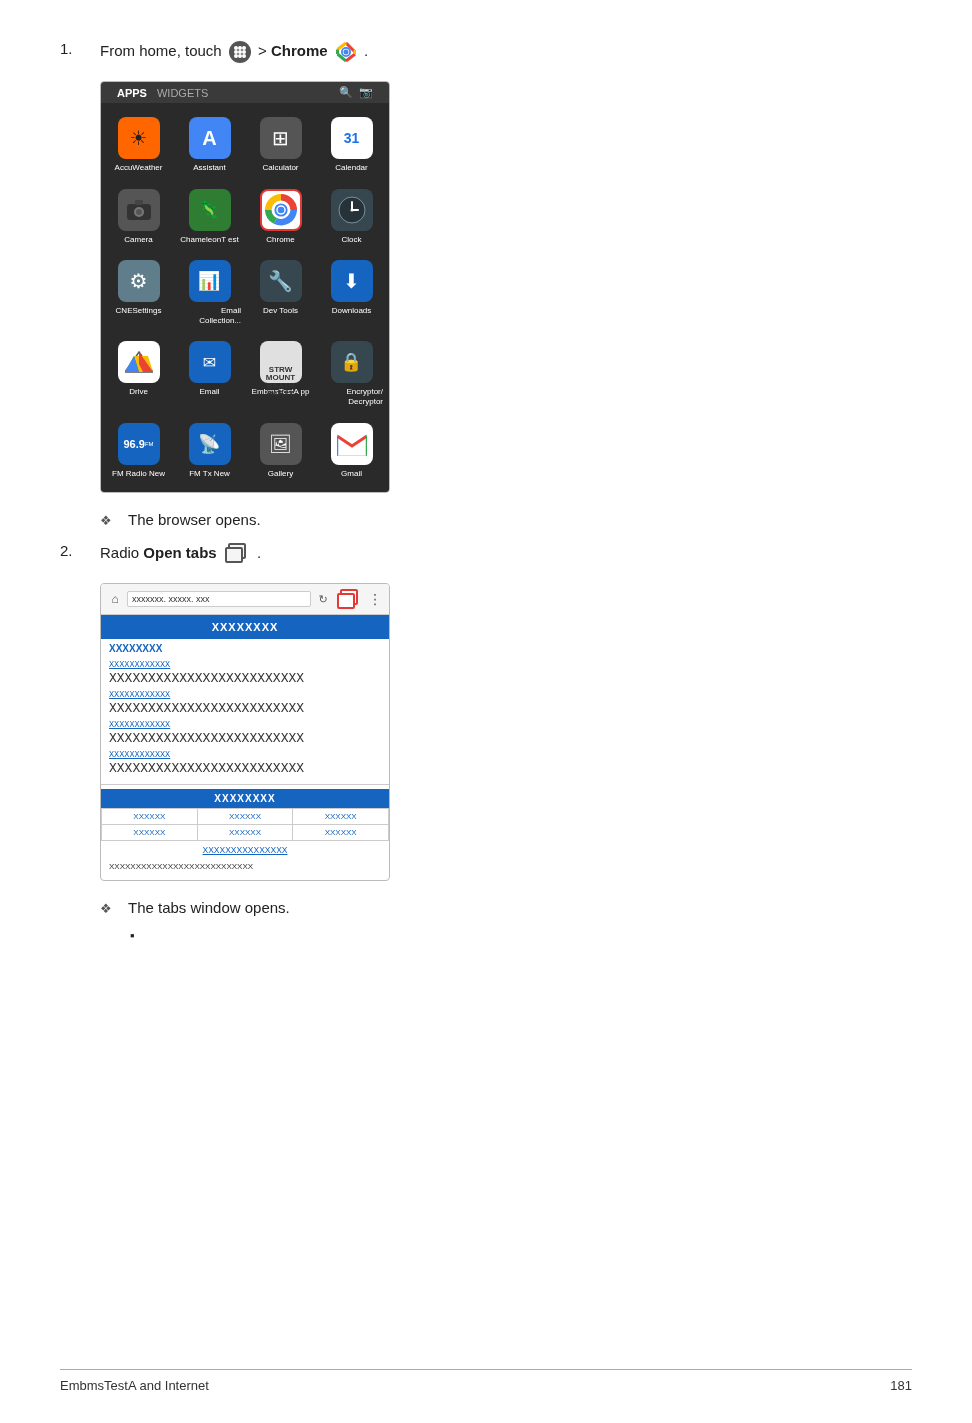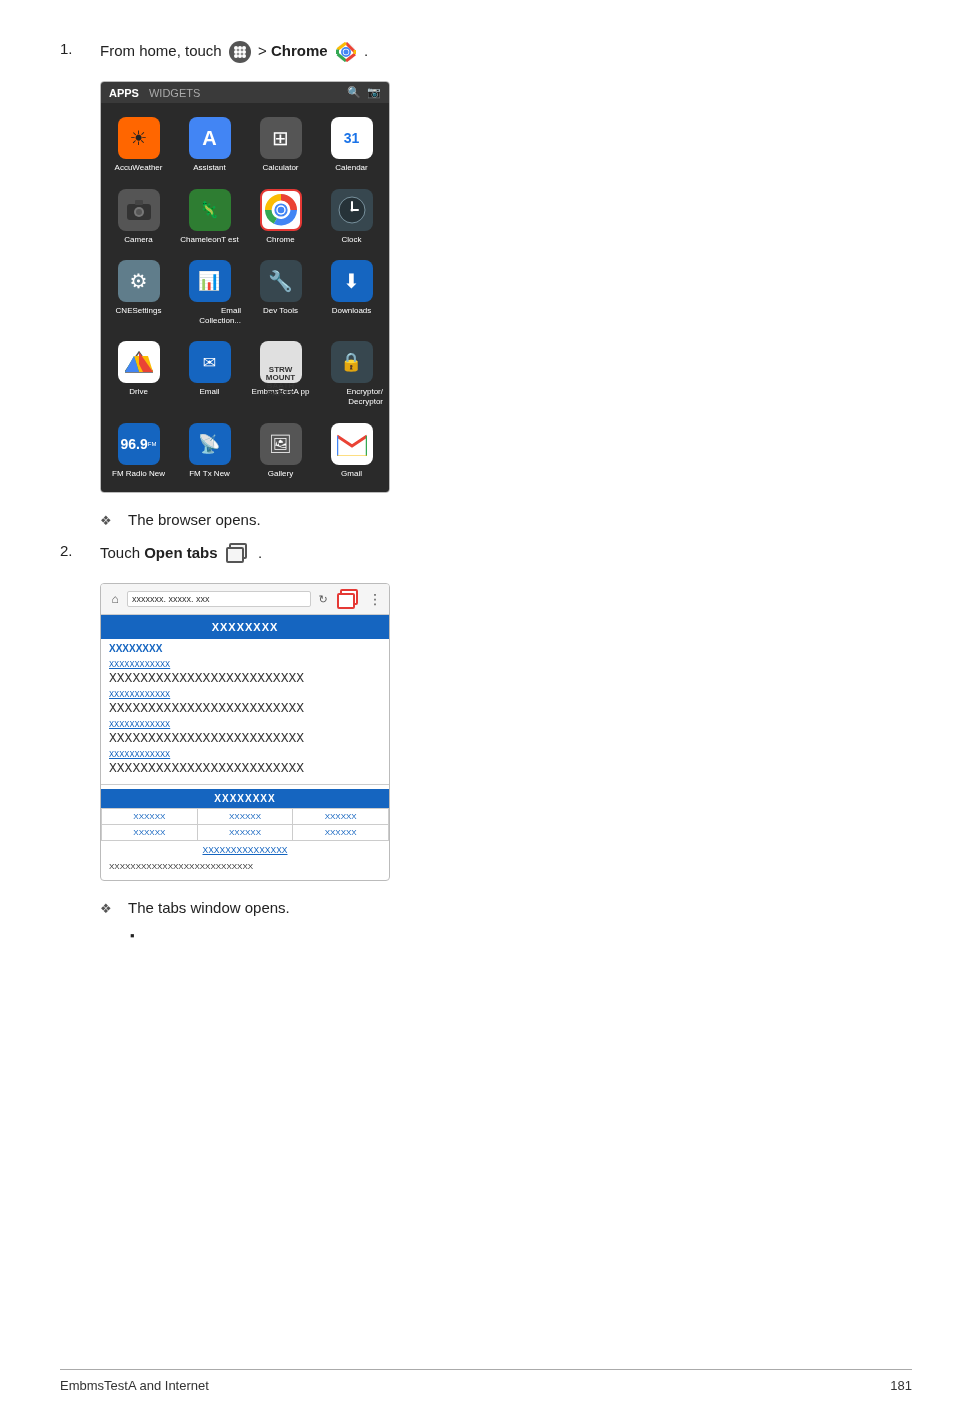--- a/index.html
+++ b/index.html
@@ -63,21 +63,21 @@
       overflow: hidden;
       background: #fff;
     }
 
     .phone-top-bar {
       background: #3a3a3a;
       color: #fff;
       font-size: 11px;
       display: flex;
       align-items: center;
-      padding: 4px 8px;
+      padding: 4px 16px;
       gap: 10px;
     }
     .phone-tab-apps {
       color: #fff;
       font-weight: bold;
       font-size: 11px;
     }
     .phone-tab-widgets {
       color: #aaa;
       font-size: 11px;
@@ -437,21 +437,21 @@
       </div>
       <span class="app-label">EmbmsTestA pp</span>
     </div>
     <div class="app-item">
       <div class="app-icon icon-devtools" style="color:#fff;font-size:18px;">🔒</div>
       <span class="app-label">Encryptor/ Decryptor</span>
     </div>
 
     <div class="app-item">
       <div class="app-icon icon-fmradio" style="color:#fff;">
-        <span style="font-size:14px;font-weight:bold;color:#fff;">96.9</span>
+        <span style="font-size:11px;font-weight:bold;color:#fff;">96.9</span>
         <span style="font-size:6px;color:#fff;">FM</span>
       </div>
       <span class="app-label">FM Radio New</span>
     </div>
     <div class="app-item">
       <div class="app-icon icon-fmtxnew" style="color:#fff;font-size:18px;">📡</div>
       <span class="app-label">FM Tx New</span>
     </div>
     <div class="app-item">
       <div class="app-icon icon-gallery" style="color:#fff;font-size:18px;">🖼</div>
@@ -473,21 +473,21 @@
 </div>
 
 <div class="bullet-item">
   <span class="bullet-diamond">❖</span>
   <span>The browser opens.</span>
 </div>
 
 <div class="step" style="margin-top:14px;">
   <span class="step-num">2.</span>
   <span class="step-text">
-    <span>Touch </span>
+    <span>Radio </span>
     <strong>Open tabs</strong>
     
     <span style="display:inline-flex;align-items:center;justify-content:center;vertical-align:middle;margin:0 4px;position:relative;width:24px;height:22px;">
       <span style="position:absolute;top:0;left:3px;width:18px;height:16px;border:2px solid #555;border-radius:2px;background:#f5f5f5;z-index:1;"></span>
       <span style="position:absolute;top:4px;left:0;width:18px;height:16px;border:2px solid #555;border-radius:2px;background:#f5f5f5;z-index:2;display:flex;align-items:center;justify-content:center;font-size:9px;color:#555;font-weight:bold;"></span>
     </span>
     <span>.</span>
   </span>
 </div>
 

